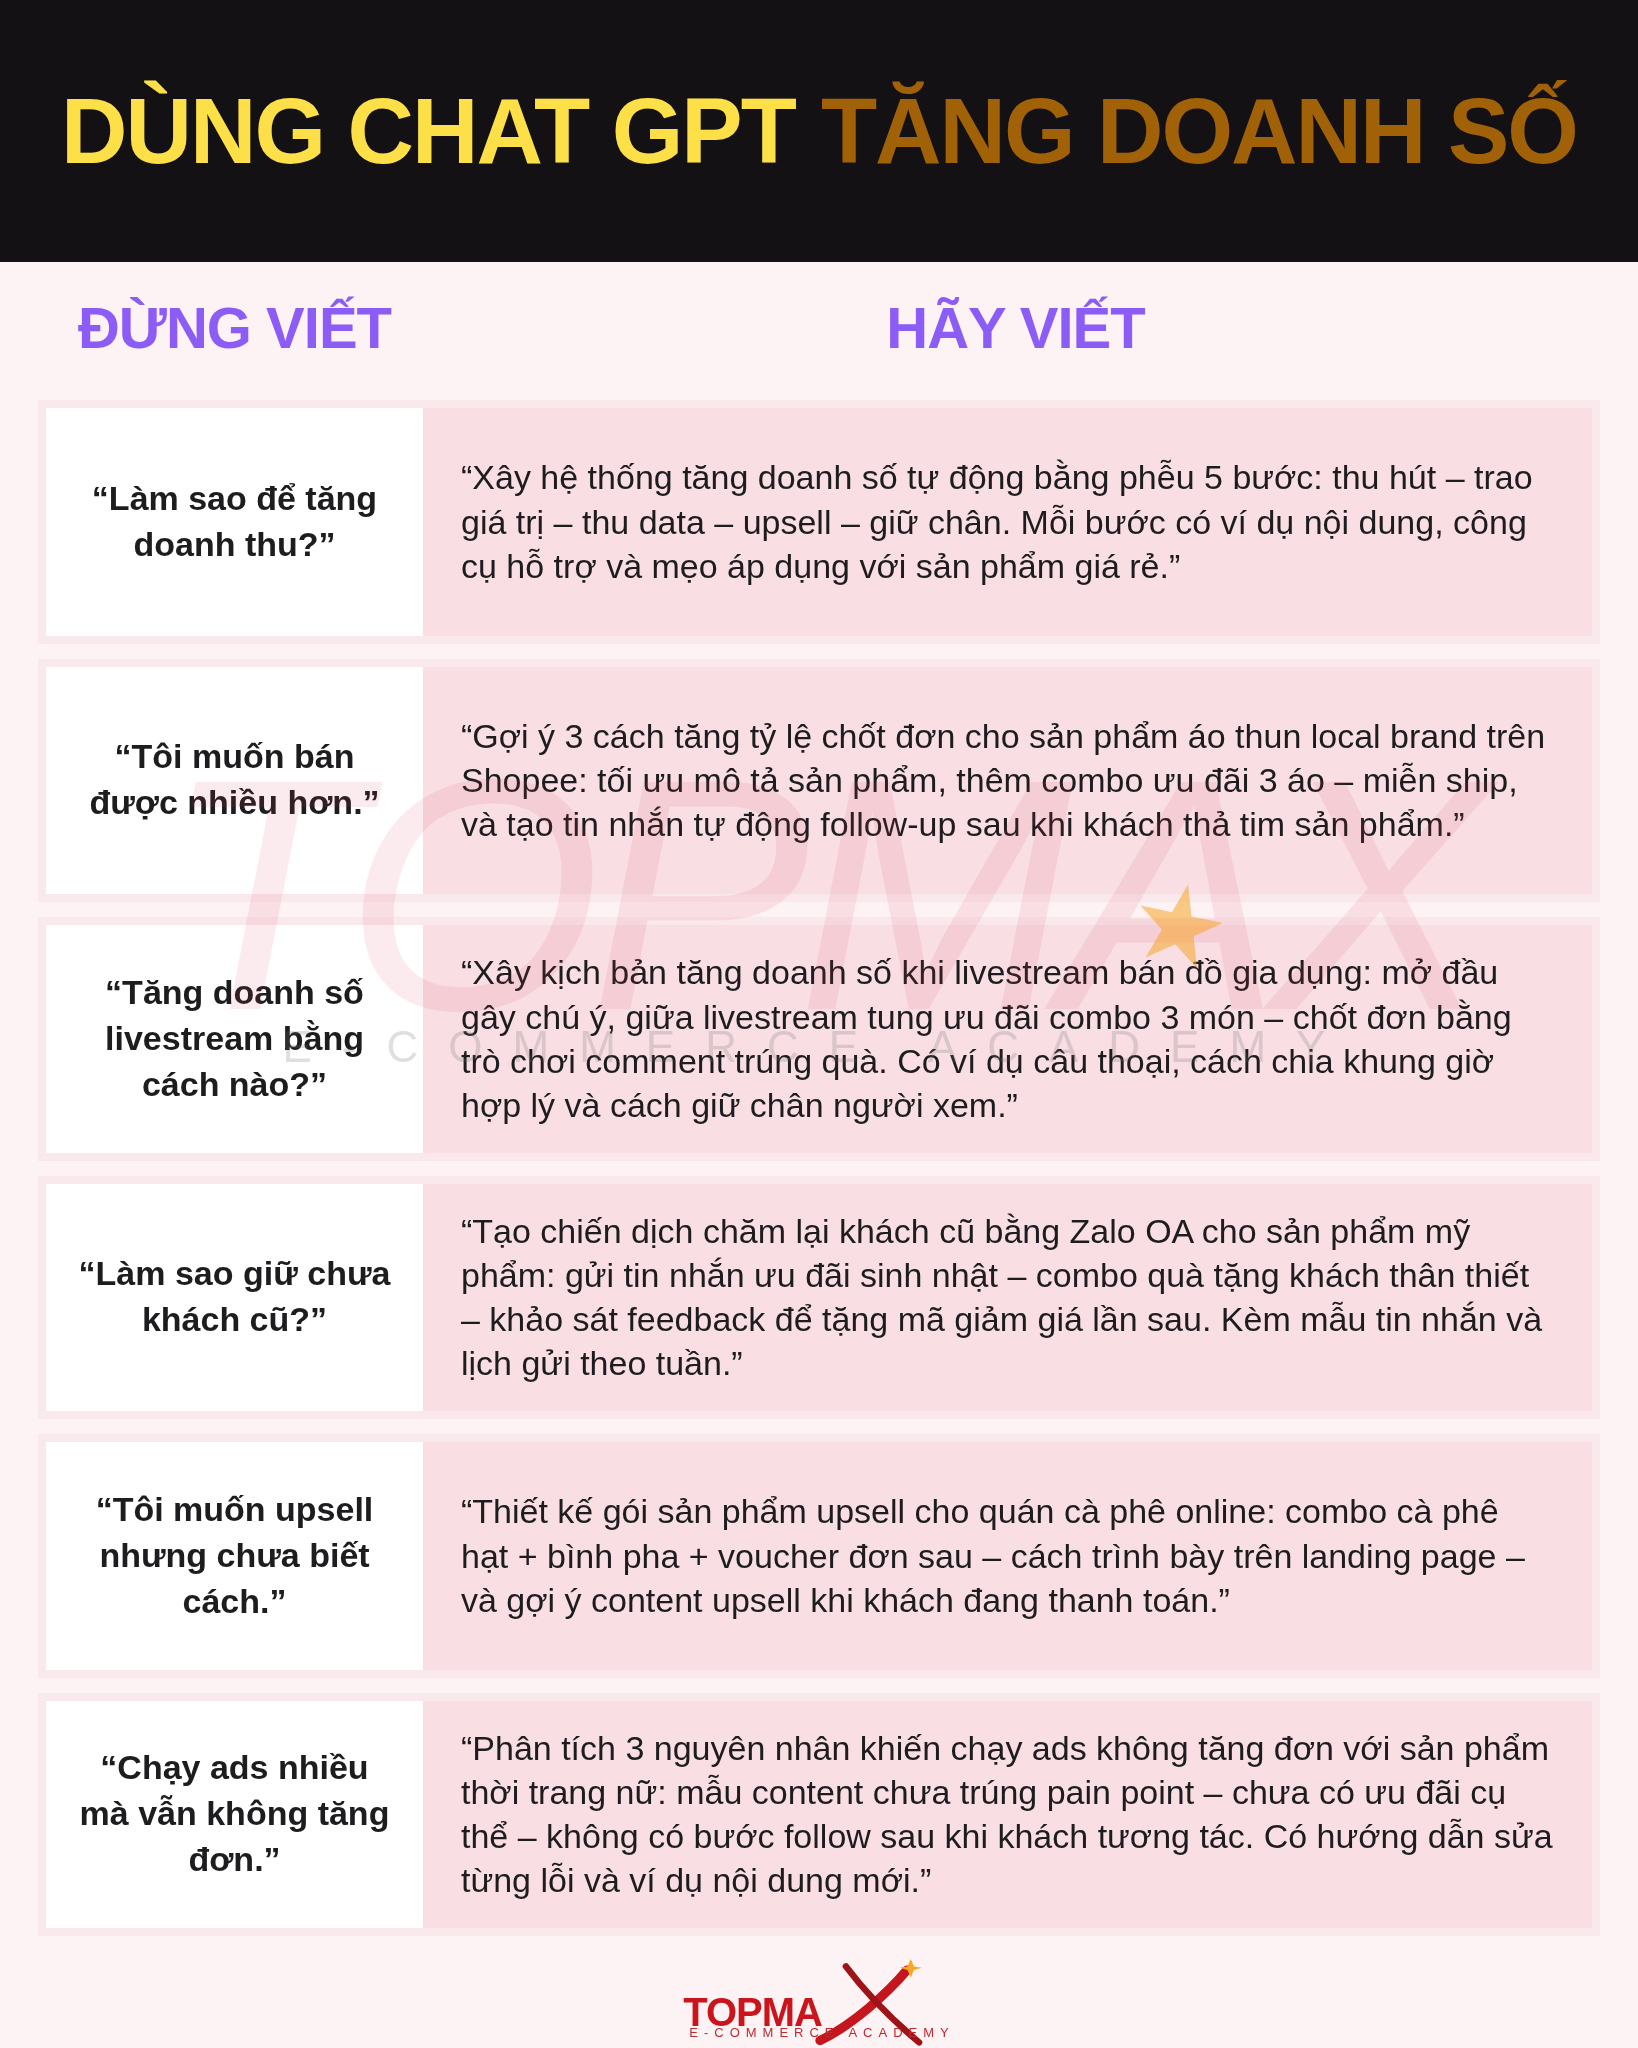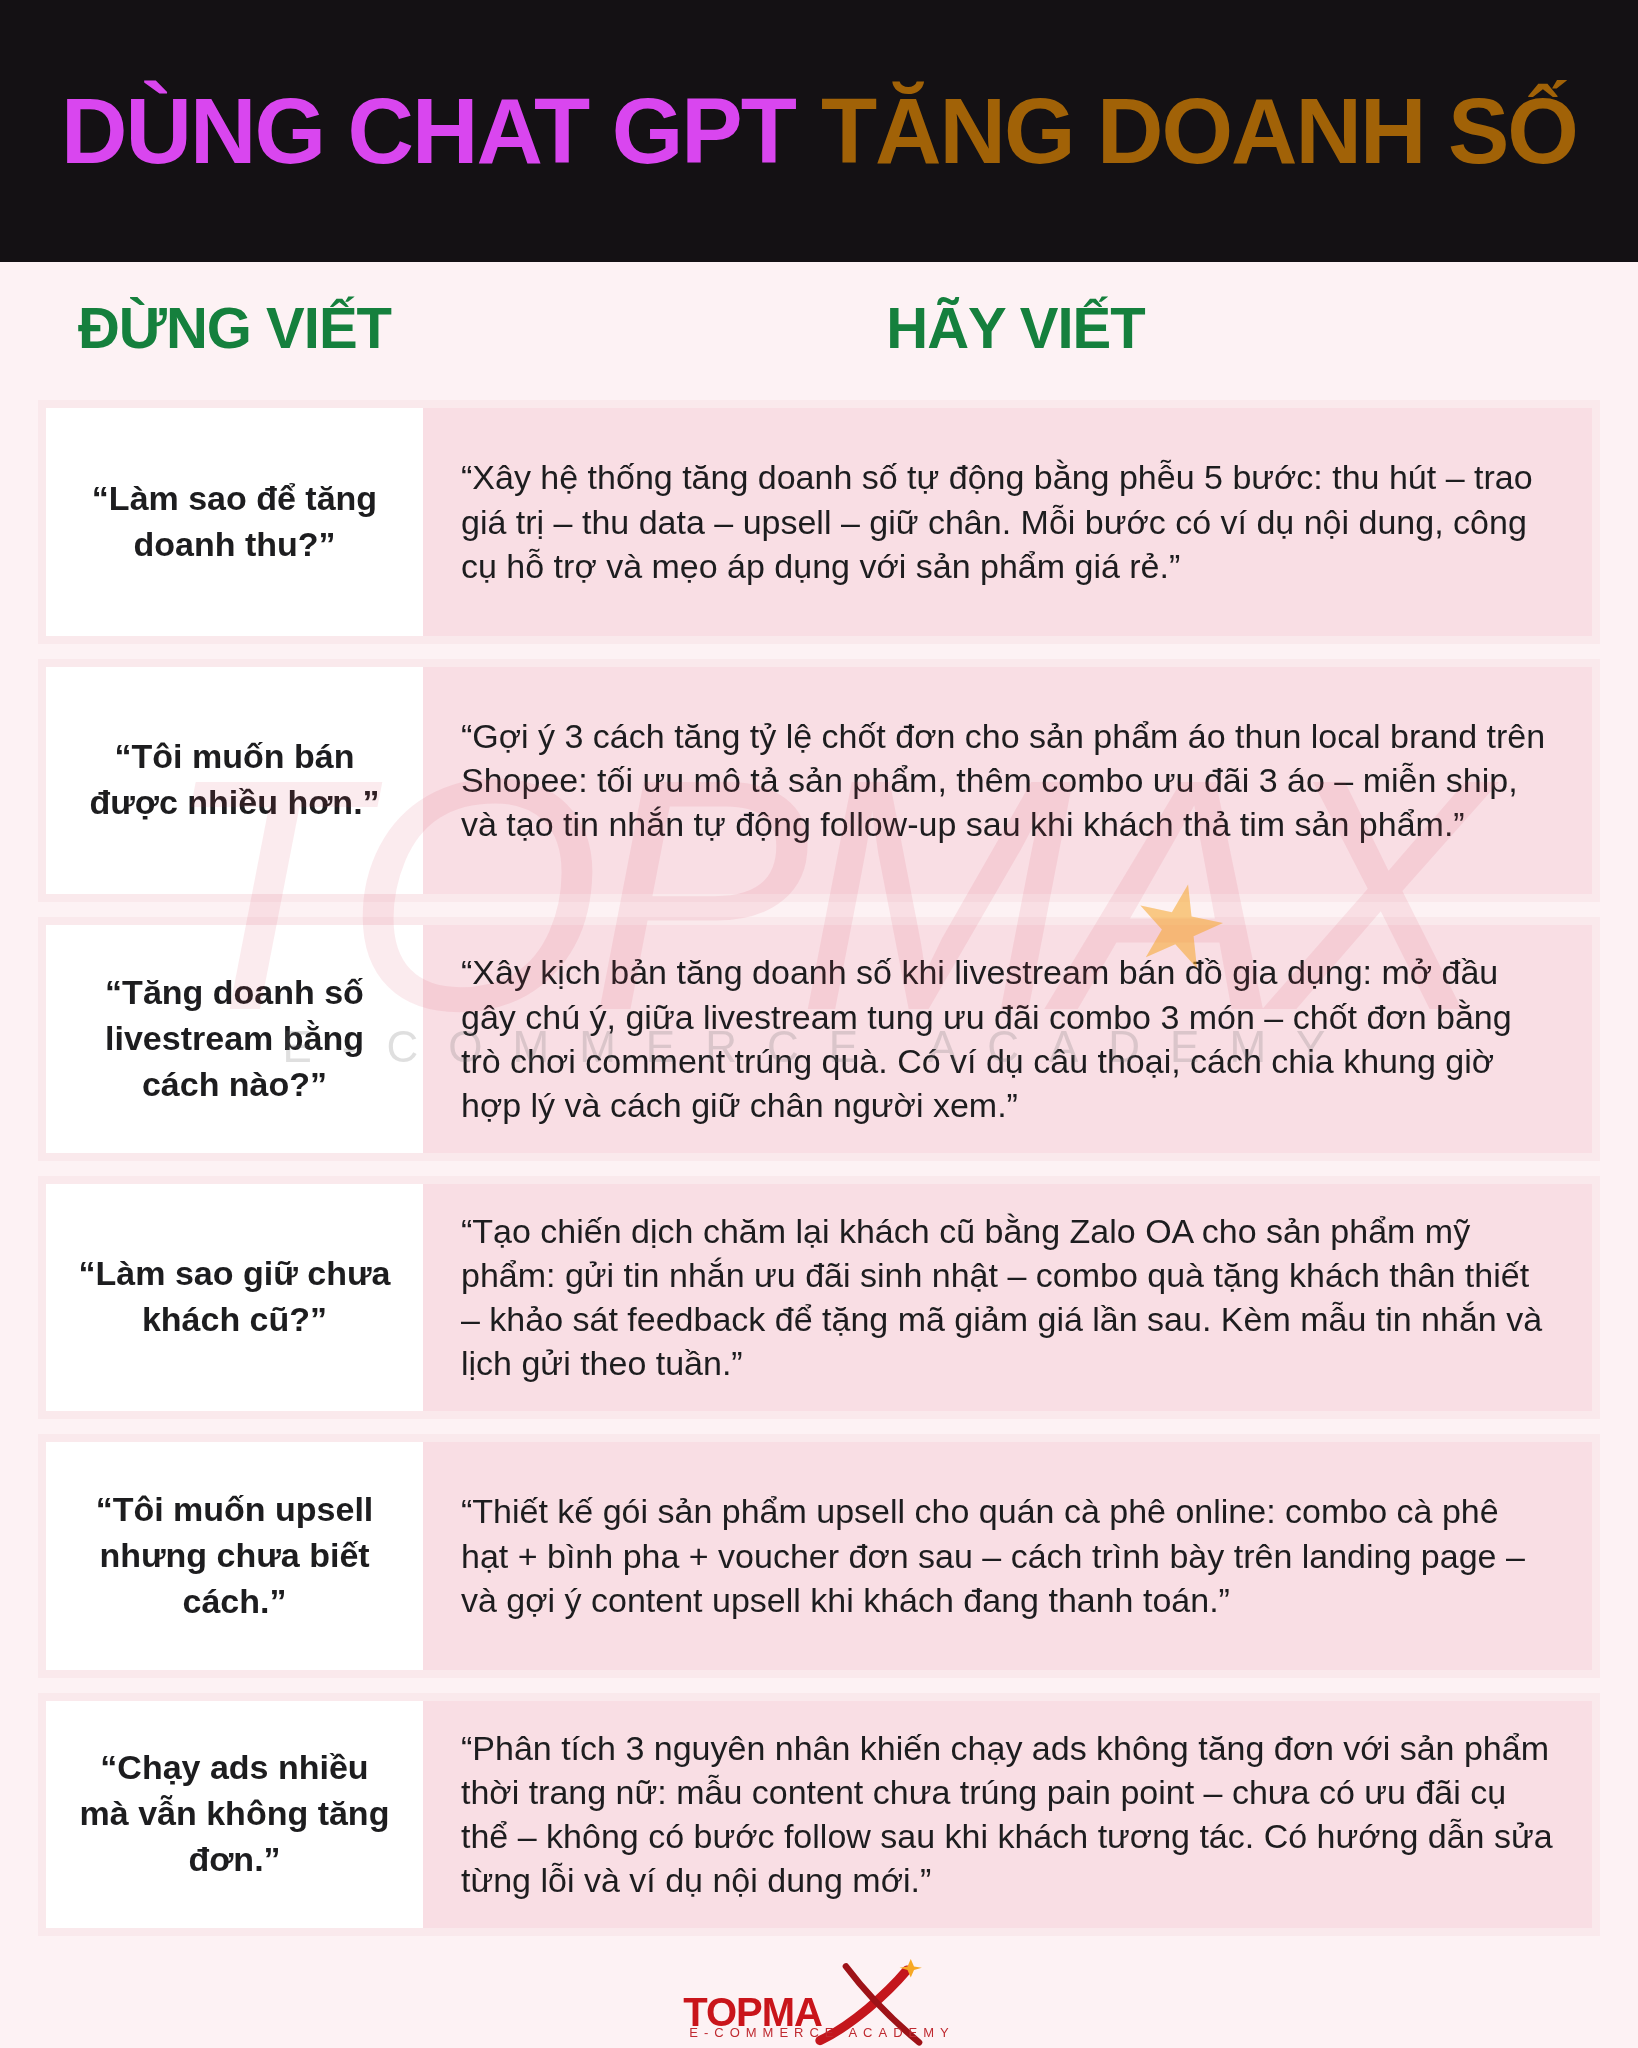--- a/index.html
+++ b/index.html
@@ -9,28 +9,28 @@
     font-family:"Liberation Sans", sans-serif;
     color:#1d1d1f;
   }
   
   .top-banner {
     position:absolute; top:0; left:0; right:0; height:262px;
     background:#141114; display:flex; align-items:center; justify-content:center;
     white-space:nowrap;
   }
   .page-title { font-size:92px; font-weight:800; letter-spacing:-2px; line-height:1; }
-  .title-white { color:#d946ef; margin-right:26px; }
+  .title-white { color:#fde047; margin-right:26px; }
   .title-red   { color:#a16207; }
   
   .col-headers {
     position:absolute; top:272px; left:38px; right:38px; height:110px;
     display:flex; align-items:center;
   }
-  .col-head { font-size:58px; font-weight:800; color:#15803d; letter-spacing:-1px; text-align:center; }
+  .col-head { font-size:58px; font-weight:800; color:#8b5cf6; letter-spacing:-1px; text-align:center; }
   .col-head-dont { width:393px; }
   .col-head-do   { flex:1; }
   
   .rows {
     position:absolute; top:400px; left:38px; right:38px; bottom:112px;
     display:flex; flex-direction:column; gap:15px; z-index:1;
   }
   .row {
     flex:1; display:flex; box-sizing:border-box;
     border:8px solid #fae9ec; background:#f9dee4;

